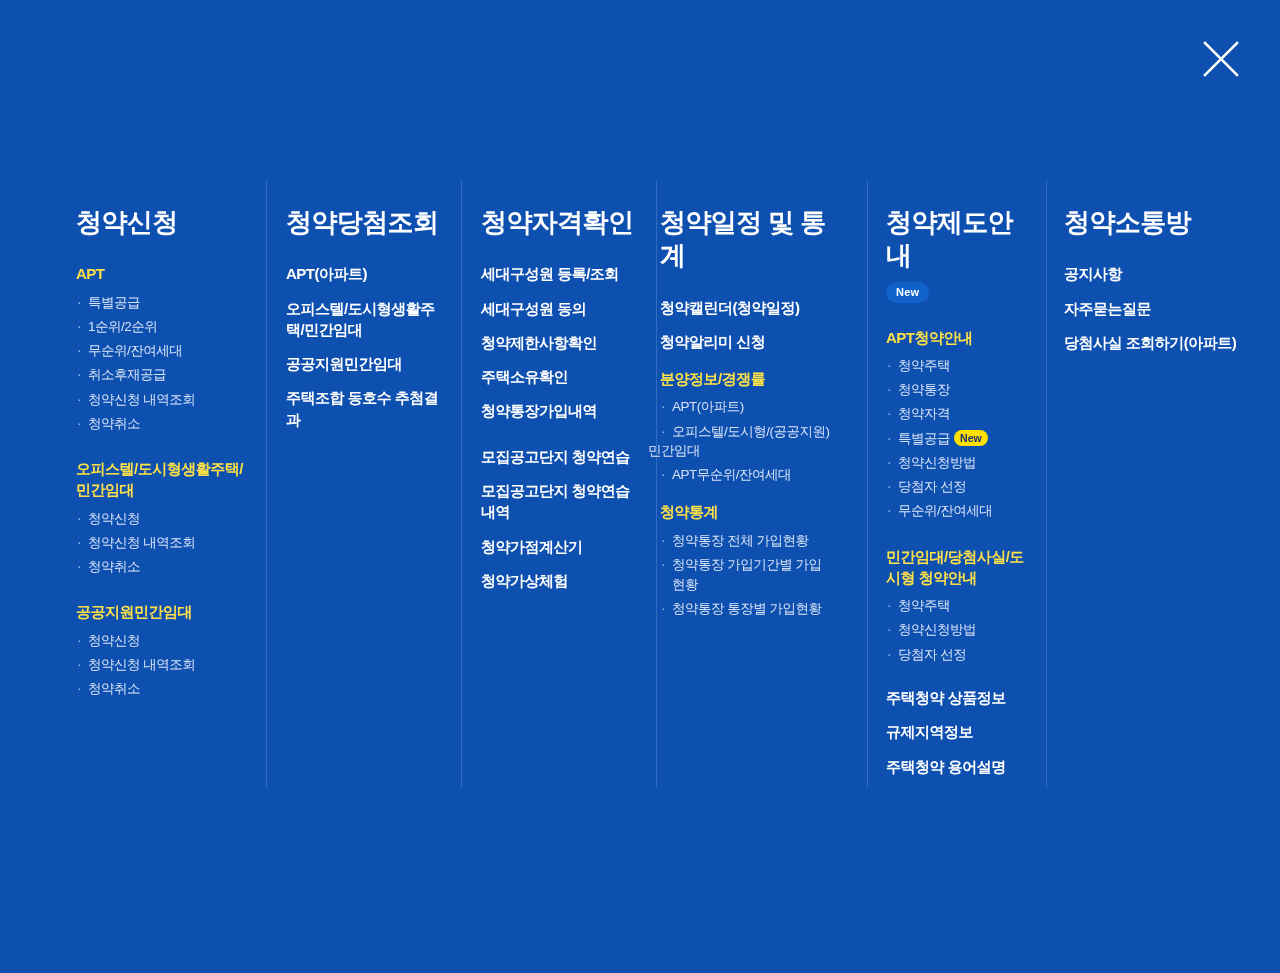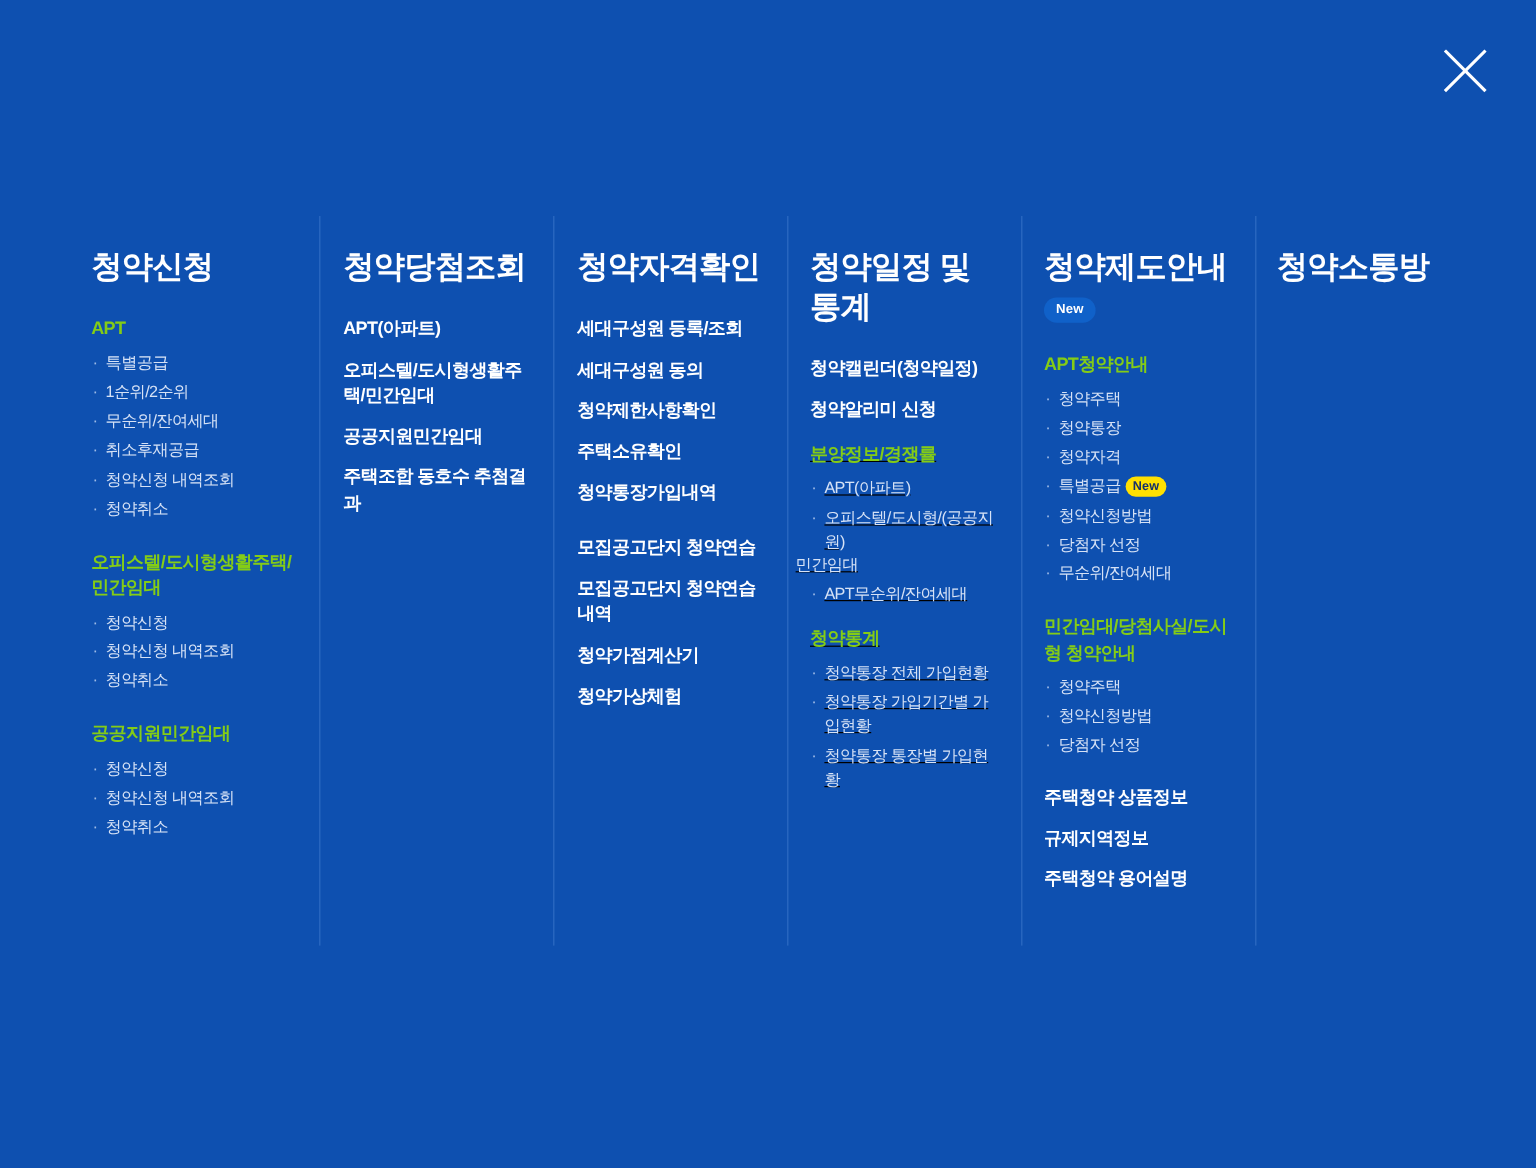--- a/index.html
+++ b/index.html
@@ -30,22 +30,22 @@
     position:relative;
     padding:0 18px 0 60px;
   }
   .col + .col{ padding-left:18px; }
   .col:nth-child(n+2)::before{
     content:""; position:absolute; left:0; top:0; bottom:0;
     width:1px; background:#2f6cc2;
   }
   .col:nth-child(2){ padding-left:20px; }
   .col:nth-child(3){ padding-left:20px; }
-  .col:nth-child(4){ padding-left:19px; }
-  .col:nth-child(5){ padding-left:19px; }
+  .col:nth-child(4){ padding-left:4px; }
+  .col:nth-child(5){ padding-left:19px;margin-left:16px; }
   .col:nth-child(6){ padding-left:18px; }
 
   .col-title{
     color:#ffffff;
     font-size:26px;
     font-weight:bold;
     line-height:1.28;
     letter-spacing:-0.6px;
     margin-top:26px;
     white-space:pre-line;
@@ -58,38 +58,38 @@
     color:#ffffff;
     font-size:11px;
     font-weight:bold;
     line-height:1;
     padding:5px 10px 5px 10px;
     border-radius:11px;
     letter-spacing:0.2px;
   }
 
   .group{ margin-top:24px; }
-  .group.tight{ margin-top:16px;text-decoration:underline; }
+  .group.tight{ margin-top:16px; }
 
   
   .lnk{
     display:block;
     color:#ffffff;
     font-size:15px;
     font-weight:bold;
     line-height:1.42;
     letter-spacing:-0.5px;
     margin-bottom:13px;
     cursor:pointer;
   }
   .lnk:last-child{ margin-bottom:0; }
 
   
   .grp-head{
-    color:#84cc16;
+    color:#fde047;
     font-size:15px;
     font-weight:bold;
     line-height:1.42;
     letter-spacing:-0.5px;
     margin-bottom:8px;
     cursor:pointer;
   }
 
   ul.sub{ list-style:none; margin:0 0 0 0; }
   ul.sub li{
@@ -267,16 +267,21 @@
 
       <div class="group mt-lg">
         <a class="lnk">주택청약 상품정보</a>
         <a class="lnk">규제지역정보</a>
         <a class="lnk">주택청약 용어설명</a>
       </div>
     </div>
 
     <div class="col">
       <div class="col-title">청약소통방</div>
+      <div class="group">
+        <a class="lnk">공지사항</a>
+        <a class="lnk">자주묻는질문</a>
+        <a class="lnk">당첨사실 조회하기(아파트)</a>
+      </div>
     </div>
 
   </div>
 </div>
 
 </body></html>

